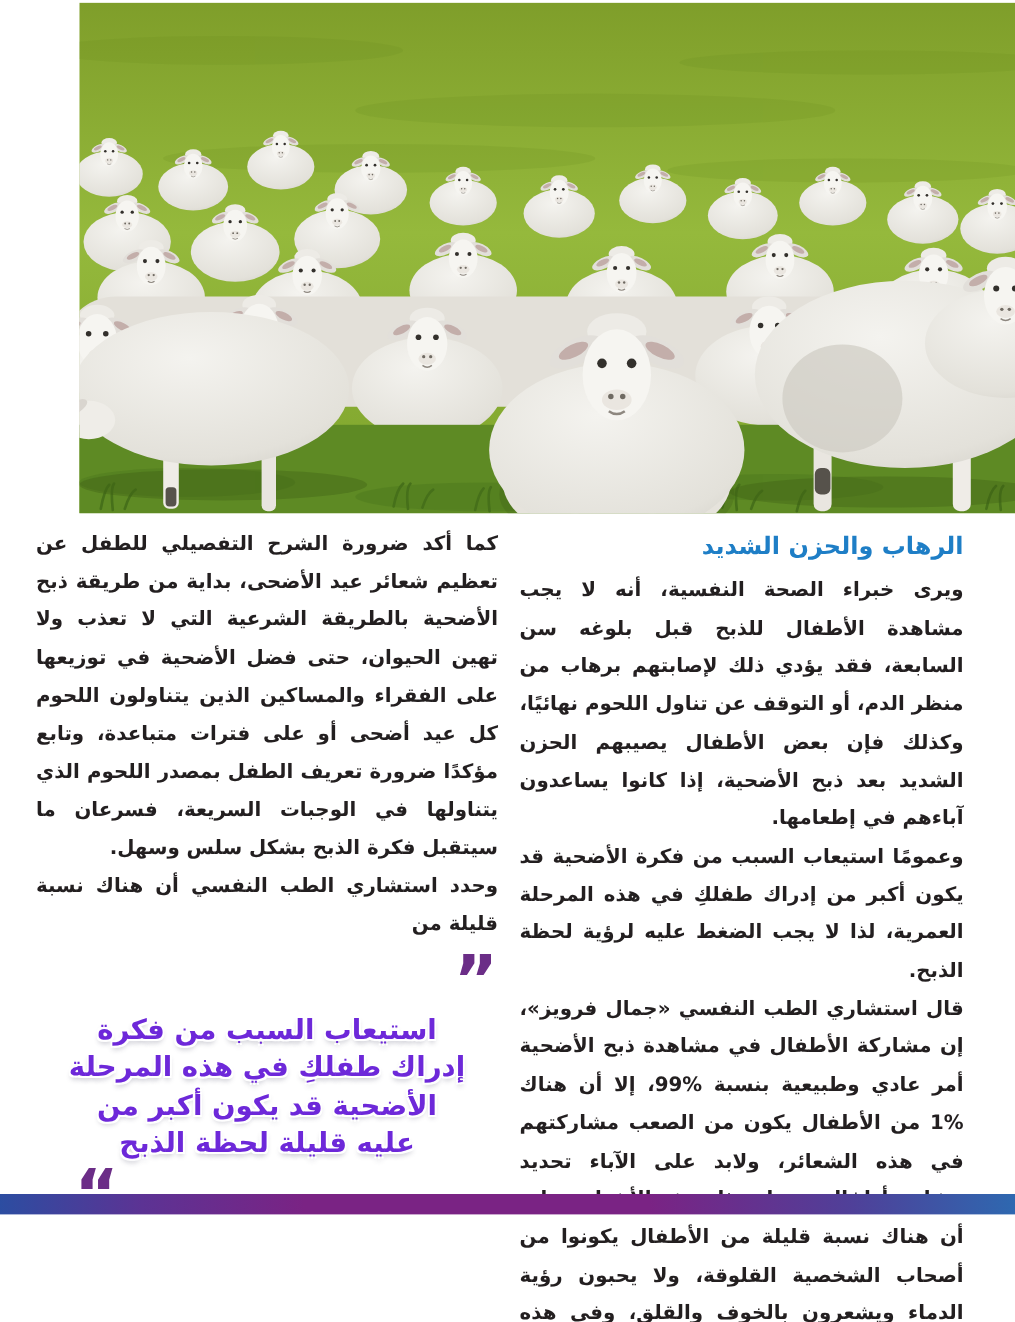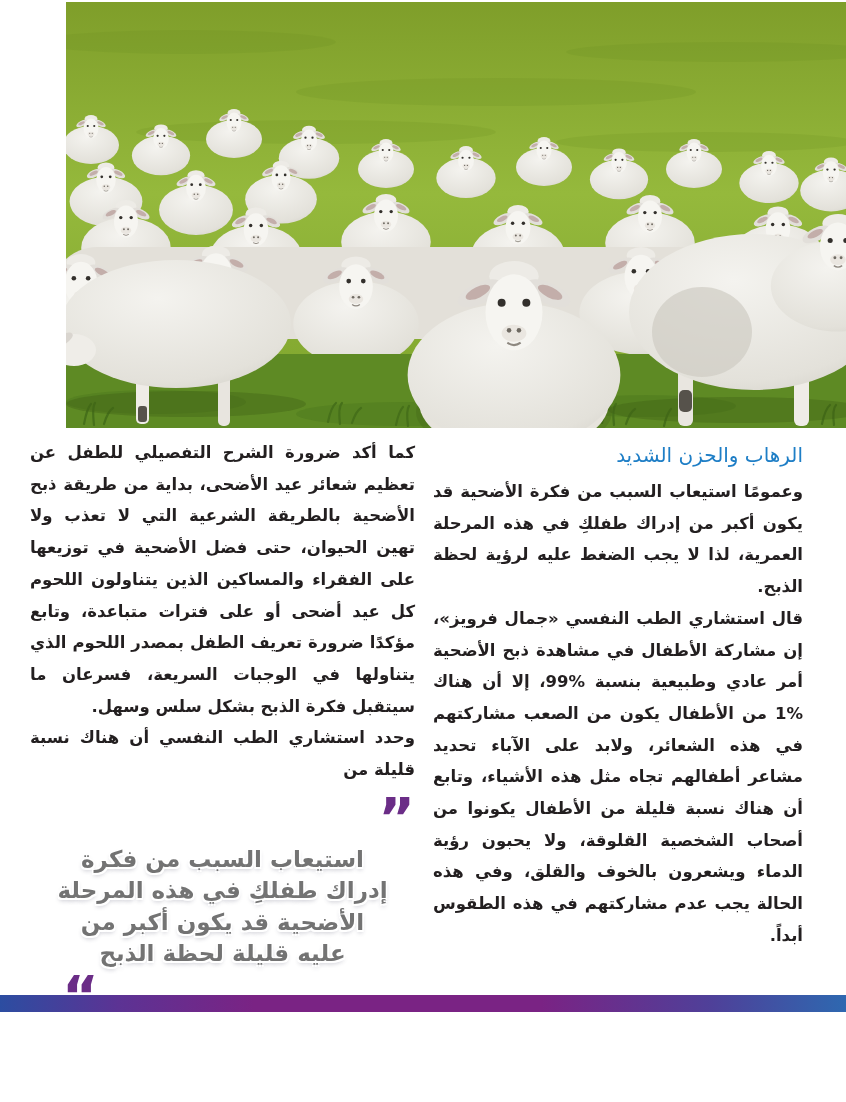--- a/index.html
+++ b/index.html
@@ -5,26 +5,26 @@
   html,body{margin:0;padding:0;background:#ffffff;}
   .page{position:relative;width:846px;height:1102px;background:#ffffff;overflow:hidden;
         font-family:"DejaVu Sans",sans-serif;}
   .photo{position:absolute;left:66px;top:2px;width:780px;height:426px;overflow:hidden;}
   .photo svg{display:block;width:100%;height:100%;}
   .col{position:absolute;direction:rtl;color:#231f20;font-weight:bold;
        font-size:16.5px;line-height:31.7px;text-align:justify;}
   .col p{margin:0;}
   .col-right{left:433px;top:442px;width:370px;}
   .col-left{left:30px;top:437px;width:385px;}
-  h2.sec{margin:0;color:#1e7ec6;font-size:20px;line-height:26px;font-weight:normal;text-align:right;}
+  h2.sec{margin:0;color:#1e7ec6;font-size:20px;line-height:26px;font-weight:bold;text-align:right;}
   .col-right h2.sec{margin-bottom:8px;}
   .col-left h2.sec{margin-top:6px;margin-bottom:2px;}
   .quote-open{text-align:right;padding-left:4px;color:#6b2d87;font-size:56px;line-height:48px;height:50px;
               margin-top:8px;font-weight:bold;}
-  .quote-text{margin-top:0;text-align:center;color:#737373;font-size:23px;line-height:31.5px;font-weight:bold;
+  .quote-text{margin-top:0;text-align:center;color:#6d28d9;font-size:23px;line-height:31.5px;font-weight:bold;
               text-shadow:-1.5px -1.5px 0 #fff,1.5px -1.5px 0 #fff,-1.5px 1.5px 0 #fff,1.5px 1.5px 0 #fff,
                           0 3px 4px rgba(60,60,90,.28);}
   .quote-close{direction:ltr;text-align:left;padding-left:32px;color:#6b2d87;font-size:56px;line-height:48px;
                height:50px;margin-top:2px;font-weight:bold;}
   .bar{position:absolute;left:0;top:995px;width:846px;height:17px;
        background:linear-gradient(90deg,#2c4da1 0%,#5c3394 14%,#7a2384 30%,#7a2384 64%,#4f4099 84%,#2e68b0 100%);}
 </style>
 </head>
 <body>
 
@@ -153,20 +153,21 @@
         <rect x="728" y="356" width="15" height="68" rx="6" fill="#efece7"></rect>
         <ellipse cx="688" cy="310" rx="125" ry="78" fill="url(#wool)"></ellipse>
         <ellipse cx="636" cy="330" rx="50" ry="45" fill="#cfccc3" opacity="0.7"></ellipse>
         <use href="#shf" transform="translate(772,248) scale(1.2)"></use>
       </g>
     </svg>
   </div>
 
   <div class="col col-right">
     <h2 class="sec">الرهاب والحزن الشديد</h2>
+    <p>ويرى خبراء الصحة النفسية، أنه لا يجب مشاهدة الأطفال للذبح قبل بلوغه سن السابعة، فقد يؤدي ذلك لإصابتهم برهاب من منظر الدم، أو التوقف عن تناول اللحوم نهائيًا، وكذلك فإن بعض الأطفال يصيبهم الحزن الشديد بعد ذبح الأضحية، إذا كانوا يساعدون آباءهم في إطعامها.</p>
     <p>وعمومًا استيعاب السبب من فكرة الأضحية قد يكون أكبر من إدراك طفلكِ في هذه المرحلة العمرية، لذا لا يجب الضغط عليه لرؤية لحظة الذبح.</p>
     <p>قال استشاري الطب النفسي «جمال فرويز»، إن مشاركة الأطفال في مشاهدة ذبح الأضحية أمر عادي وطبيعية بنسبة %99، إلا أن هناك %1 من الأطفال يكون من الصعب مشاركتهم في هذه الشعائر، ولابد على الآباء تحديد مشاعر أطفالهم تجاه مثل هذه الأشياء، وتابع أن هناك نسبة قليلة من الأطفال يكونوا من أصحاب الشخصية القلوقة، ولا يحبون رؤية الدماء ويشعرون بالخوف والقلق، وفي هذه الحالة يجب عدم مشاركتهم في هذه الطقوس أبداً.</p>
   </div>
 
   <div class="col col-left">
     <p>كما أكد ضرورة الشرح التفصيلي للطفل عن تعظيم شعائر عيد الأضحى، بداية من طريقة ذبح الأضحية بالطريقة الشرعية التي لا تعذب ولا تهين الحيوان، حتى فضل الأضحية في توزيعها على الفقراء والمساكين الذين يتناولون اللحوم كل عيد أضحى أو على فترات متباعدة، وتابع مؤكدًا ضرورة تعريف الطفل بمصدر اللحوم الذي يتناولها في الوجبات السريعة، فسرعان ما سيتقبل فكرة الذبح بشكل سلس وسهل.</p>
     <p>وحدد استشاري الطب النفسي أن هناك نسبة قليلة من</p>
 
     <div class="quote-open">”</div>
     <div class="quote-text">

